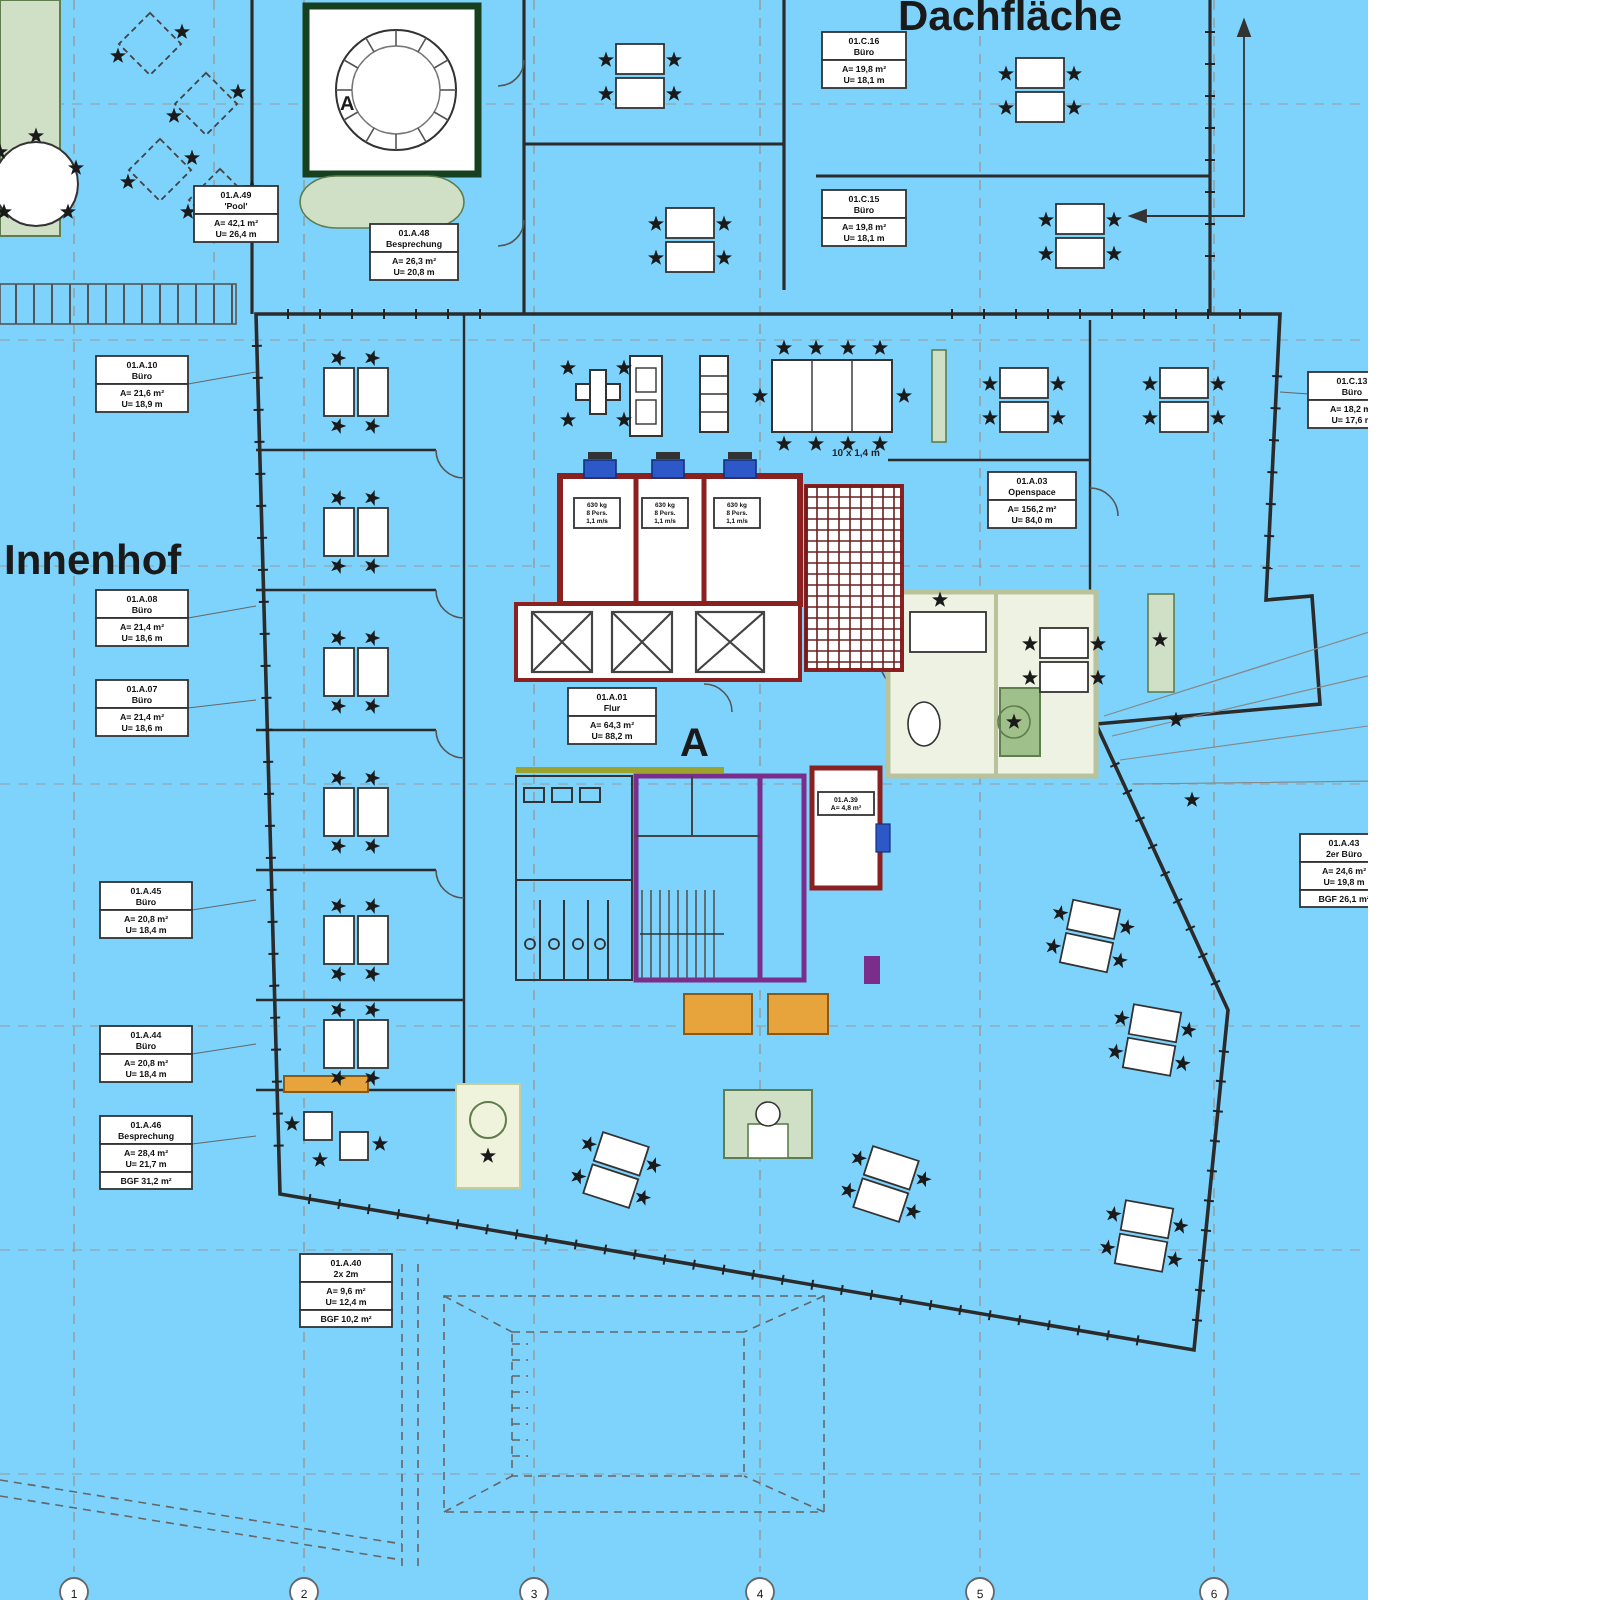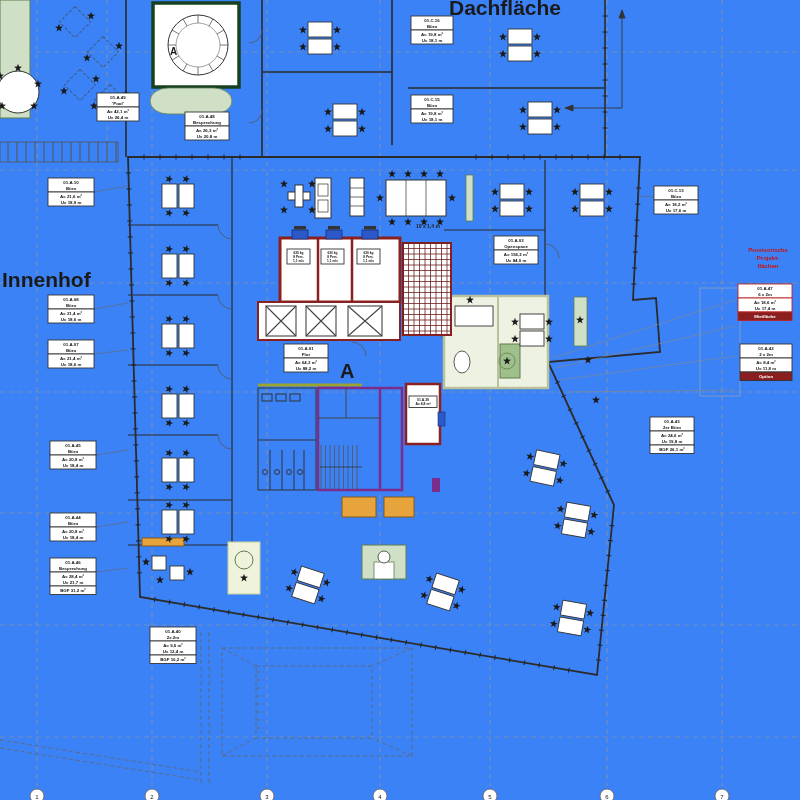--- a/index.html
+++ b/index.html
@@ -1,16 +1,16 @@
 <!DOCTYPE html>
 <html style="--wall: #2b2b2b; --red: #8b2020; --purple: #7b2d8b; --blue: #2d59c8; --olive: #9ba22e; --orange: #e8a43c; --orange-dark: #8a5a14; --green-light: #cfe0c6; --green-mid: #9fc08a; --green-dark: #17401f; --green-border: #5f7d4e; --pale-room: #eef2e2; --pale-border: #b9c29a;"><head>
 <meta charset="utf-8">
 <style>
   html,body{margin:0;padding:0;background:#fff;}
-  #stage{position:relative;width:800px;height:800px;background:#3b82f6;overflow:hidden;
+  #stage{position:relative;width:684px;height:800px;background:#7dd3fc;overflow:hidden;
          font-family:"Liberation Sans", sans-serif;}
   svg text{font-family:"Liberation Sans", sans-serif;}
   .bigtxt{font-weight:bold;fill:#1a1a1a;}
 </style>
 </head>
 <body>
 <div id="stage">
 
 
 

